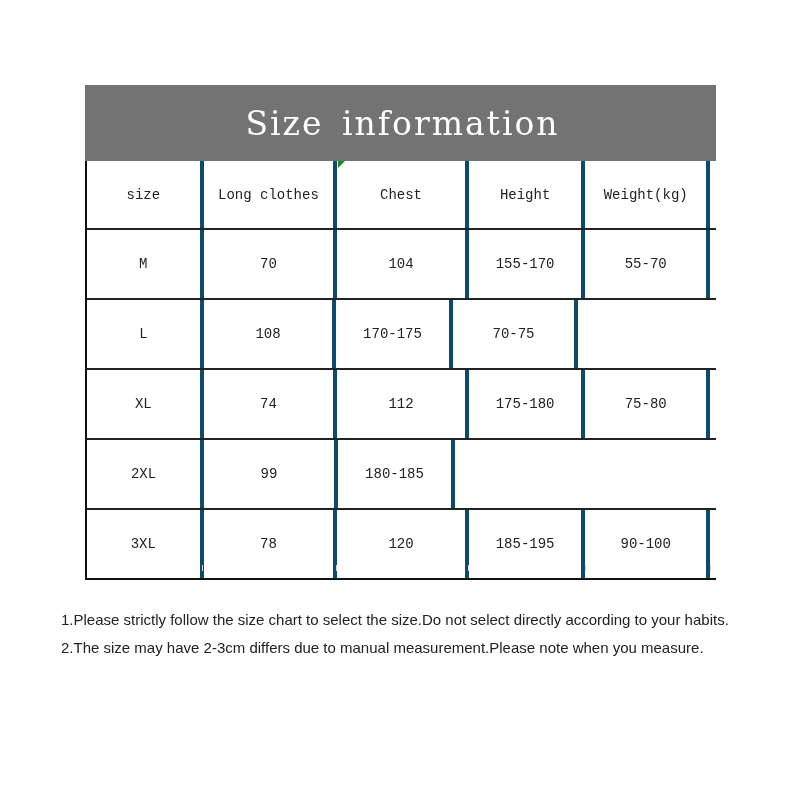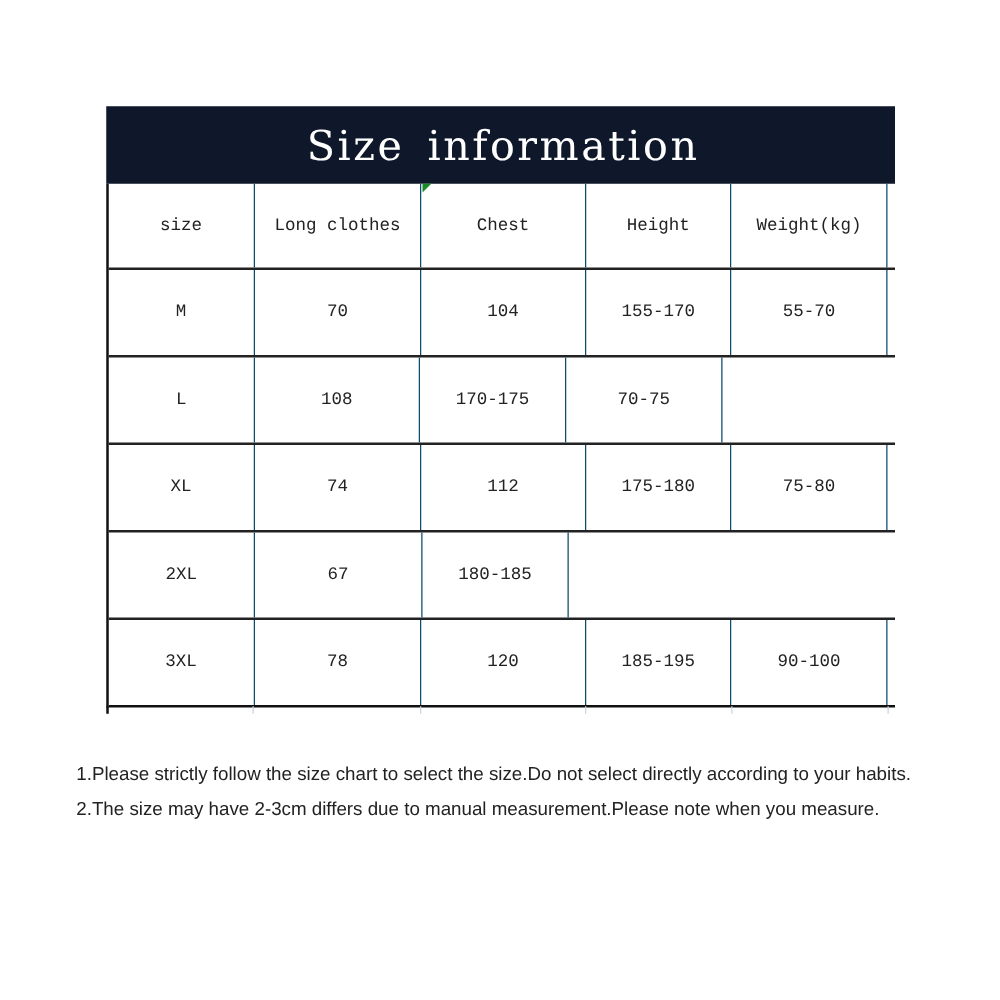--- a/index.html
+++ b/index.html
@@ -15,22 +15,22 @@
       font-family: "DejaVu Sans Mono", "Liberation Mono", monospace;
       color: #111111;
     }
     .chart {
       position: absolute;
       left: 85px;
       top: 85px;
       width: 631px;
     }
     .title-bar {
-      height: 62px;
-      background: #0f172a;
+      height: 76px;
+      background: #737373;
       color: #ffffff;
       display: flex;
       align-items: center;
       justify-content: center;
       font-family: "DejaVu Serif", "Liberation Serif", serif;
       font-size: 33px;
       letter-spacing: 2px;
       word-spacing: 6px;
       padding-left: 4px;
       box-sizing: border-box;
@@ -51,21 +51,21 @@
     }
     .row.last {
       border-bottom: 2px solid #111111;
     }
     .cell {
       display: flex;
       align-items: center;
       justify-content: center;
       font-size: 14px;
       color: #222222;
-      border-right: 1px solid #0c4a6e;
+      border-right: 4px solid #0c4a6e;
       box-sizing: border-box;
       font-family: "Liberation Mono", "DejaVu Sans Mono", monospace;
     }
     .c0 { width: 117px; }
     .c1 { width: 134px; }
     .c2 { width: 132px; }
     .c3 { width: 117px; }
     .c4 { width: 125px; }
     .c5 { width: 6px; border-right: none; }
     .comment-marker {
@@ -141,21 +141,21 @@
       <div class="cell c0">XL</div>
       <div class="cell c1">74</div>
       <div class="cell c2">112</div>
       <div class="cell c3">175-180</div>
       <div class="cell c4">75-80</div>
       <div class="cell c5"></div>
     </div>
 
     <div class="row">
       <div class="cell c0">2XL</div>
-      <div class="cell c1">67</div>
+      <div class="cell c1">99</div>
       <div class="cell c3">180-185</div>
       <div class="cell c5"></div>
     </div>
 
     <div class="row last">
       <div class="cell c0">3XL</div>
       <div class="cell c1">78</div>
       <div class="cell c2">120</div>
       <div class="cell c3">185-195</div>
       <div class="cell c4">90-100</div>

